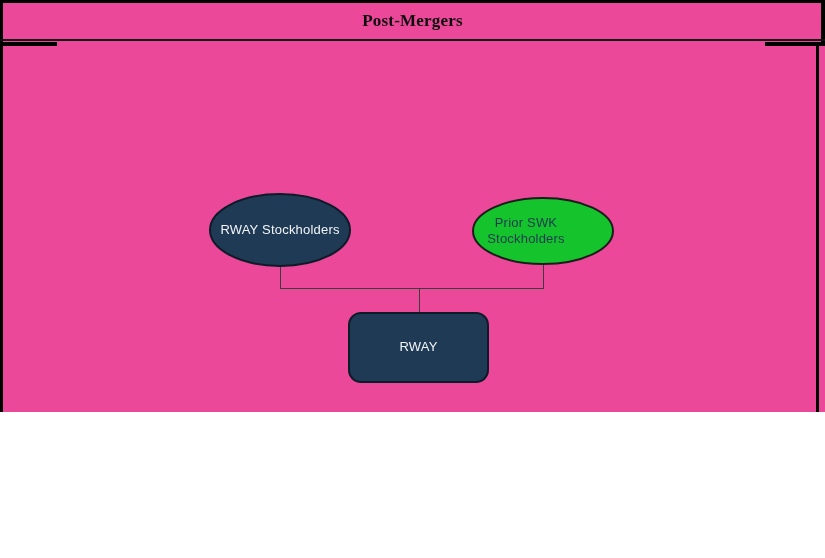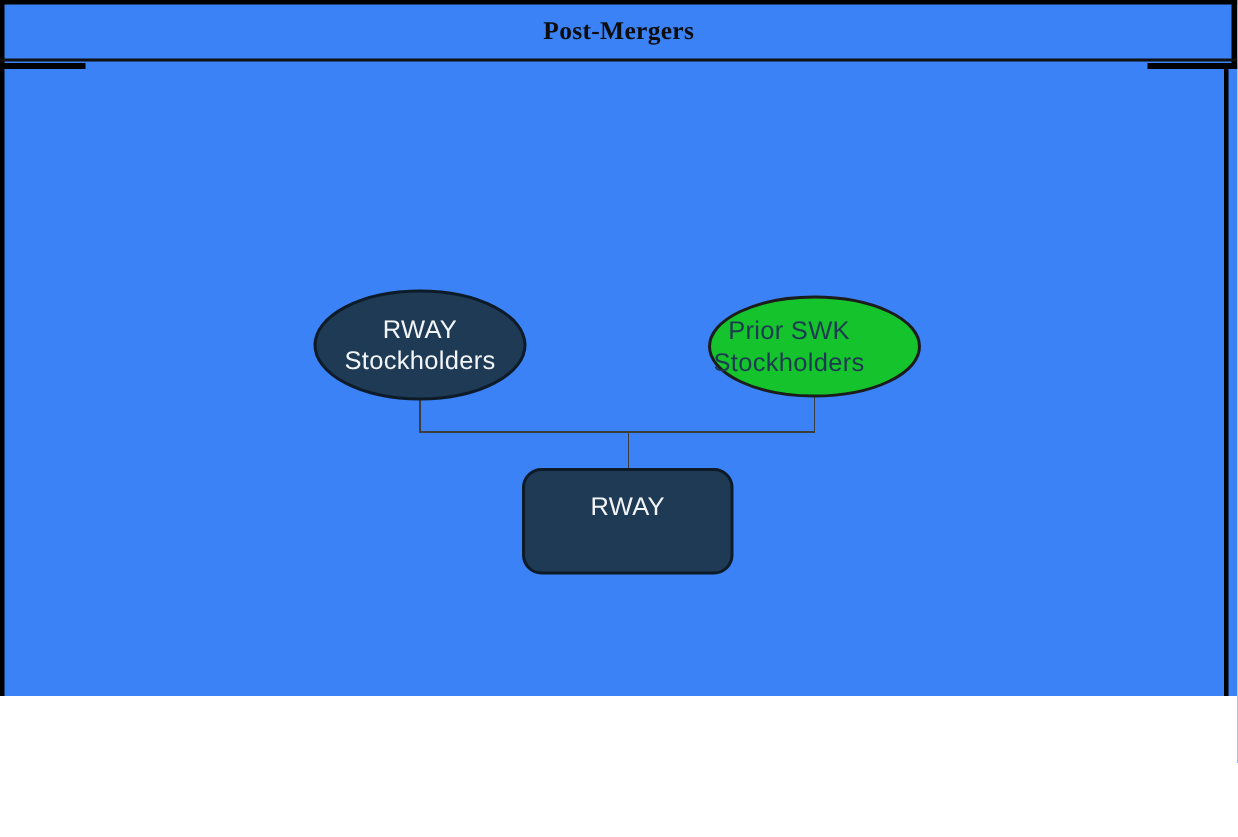--- a/index.html
+++ b/index.html
@@ -1,17 +1,17 @@
 <!DOCTYPE html>
 <html><head>
 <meta charset="utf-8">
 <style>
   html,body{margin:0;padding:0;background:#ffffff;}
   .page{
-    position:relative;width:825px;height:464px;background:#3b82f6;overflow:hidden;
+    position:relative;width:825px;height:412px;background:#ec4899;overflow:hidden;
     font-family:"Liberation Sans",sans-serif;
   }
   .bar{position:absolute;background:#000000;}
   .bar-top{left:0;top:0;width:825px;height:3px;}
   .bar-left{left:0;top:0;width:3px;height:558px;}
   .bar-bottom{left:0;top:551px;width:825px;height:6px;}
   .bar-right-title{left:821px;top:0;width:4px;height:46px;}
   .bar-right-content{left:816px;top:42px;width:3px;height:511px;}
   .divider{position:absolute;left:0;top:39px;width:825px;height:2px;background:#111111;}
   .seg-left{left:0;top:42px;width:57px;height:4px;}
@@ -23,27 +23,27 @@
   }
   .title{
     font-family:"Liberation Serif",serif;font-weight:700;font-size:17px;
     color:#0d0d0d;letter-spacing:.2px;
   }
 
   .diagram-svg{position:absolute;left:0;top:0;}
 
   .node-label{
     position:absolute;display:flex;align-items:center;justify-content:center;
-    text-align:center;font-size:17px;letter-spacing:.2px;line-height:1.24;
+    text-align:center;font-size:13px;letter-spacing:.2px;line-height:1.24;
   }
   .label-light{color:#f2f5f8;}
   .label-dark{color:#1e3a52;}
   .label-left-node{left:210px;top:194px;width:140px;height:72px;}
   .label-right-node{left:474px;top:198px;width:104px;height:66px;}
-  .label-center-node{left:349px;top:303px;width:139px;height:69px;}
+  .label-center-node{left:349px;top:313px;width:139px;height:69px;}
 </style>
 </head>
 <body>
 
 <div class="page">
 
   <div class="bar bar-top"></div>
   <div class="bar bar-left"></div>
   <div class="bar bar-bottom"></div>
   <div class="bar bar-right-title"></div>

